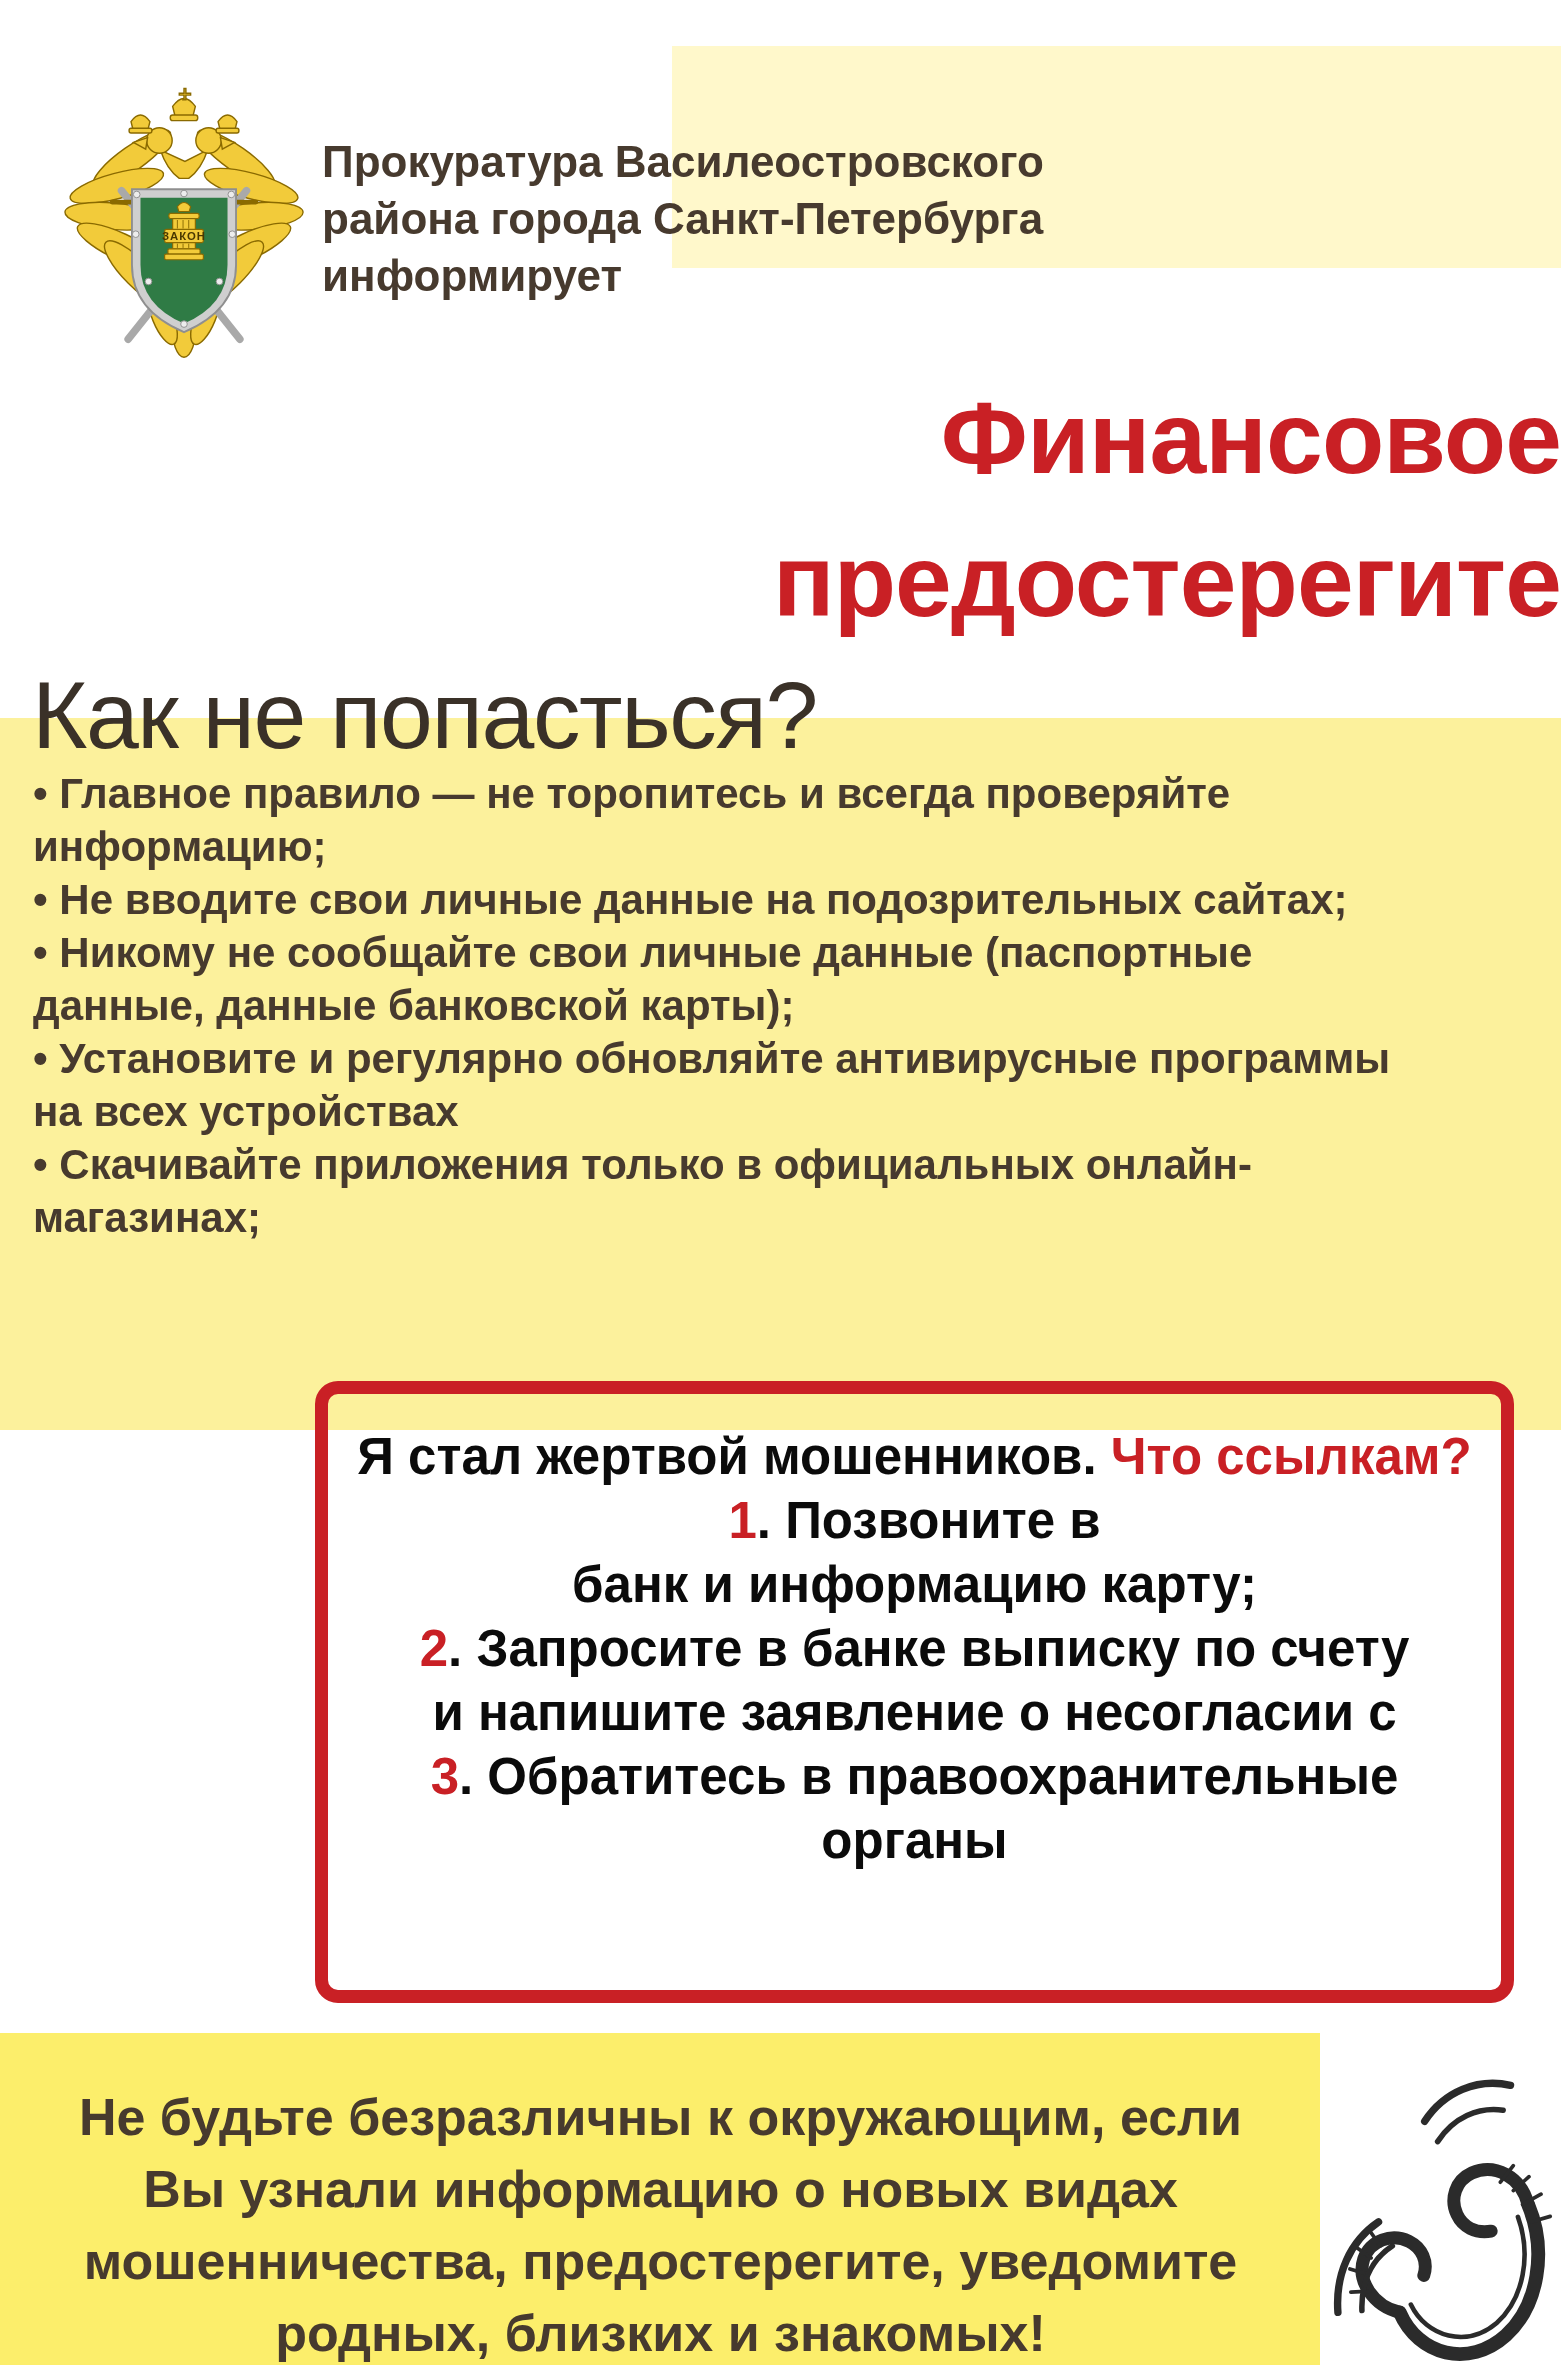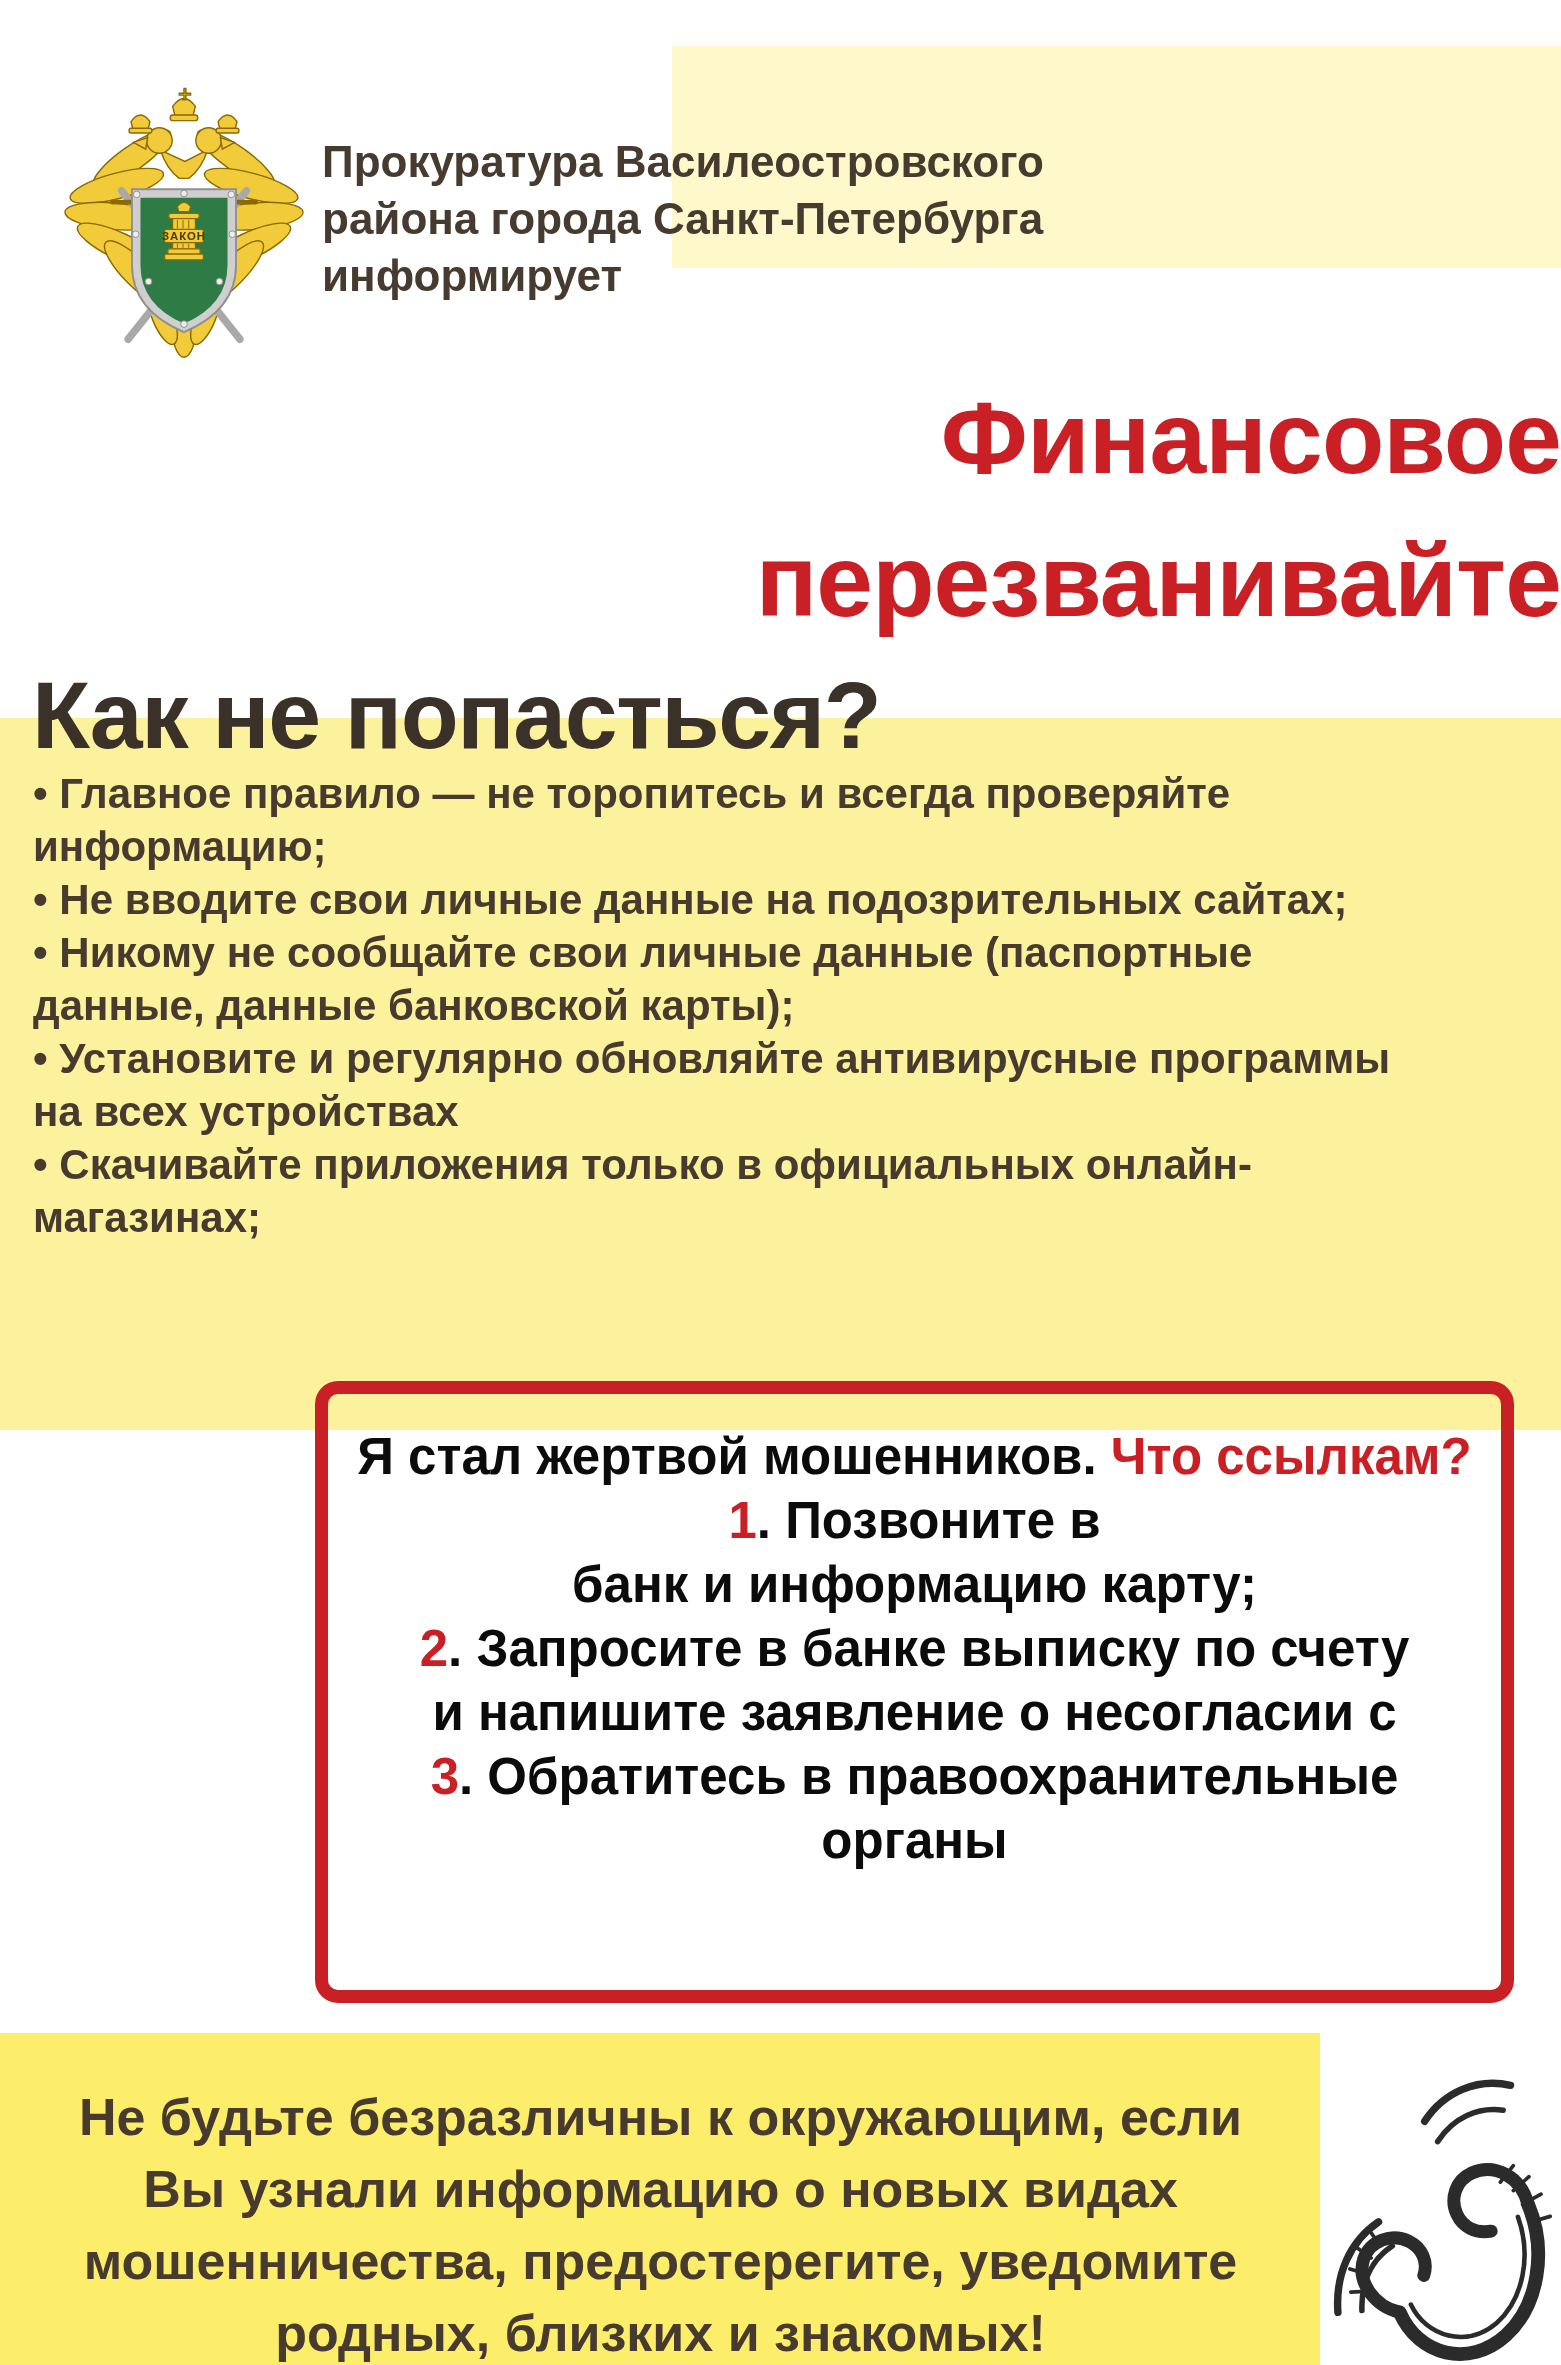--- a/index.html
+++ b/index.html
@@ -28,21 +28,21 @@
     white-space:pre-line;letter-spacing:0px;
   }
   
   .title{
     left:0;top:367px;width:1561px;text-align:right;z-index:2;
     color:var(--accent);font-weight:700;font-size:102px;line-height:143px;letter-spacing:-0.9px;
   }
   
   .heading{
     left:32px;top:661px;z-index:2;
-    font-size:95px;font-weight:700;color:#3A3128;letter-spacing:-1.4px;
+    font-size:95px;font-weight:400;color:#3A3128;letter-spacing:-1.4px;
   }
   .bullets{
     left:33px;top:767px;width:1505px;z-index:2;
     font-size:42px;font-weight:700;line-height:53px;color:var(--dark);
   }
   .bullet{white-space:pre-line;}
   
   .action-box{
     left:315px;top:1381px;width:1199px;height:622px;z-index:1;
     border:13.2px solid var(--accent);border-radius:23px;box-sizing:border-box;background:transparent;
@@ -148,21 +148,21 @@
   </g>
   <text x="260" y="342" text-anchor="middle" font-size="24" font-weight="bold" letter-spacing="2" fill="#4A3800">ЗАКОН</text>
 </svg>
 
 <div class="abs org">Прокуратура Василеостровского
 района города Санкт-Петербурга
 информирует</div>
 
 <div class="abs title">
   <div>Финансовое</div>
-  <div>перезванивайте</div>
+  <div>предостерегите</div>
 </div>
 
 <div class="abs heading">Как не попасться?</div>
 
 <div class="abs bullets">
     <div class="bullet"> • Главное правило — не торопитесь и всегда проверяйте
 информацию;</div>
     <div class="bullet">• Не вводите свои личные данные на подозрительных сайтах;</div>
     <div class="bullet">• Никому не сообщайте свои личные данные (паспортные
 данные, данные банковской карты);</div>

